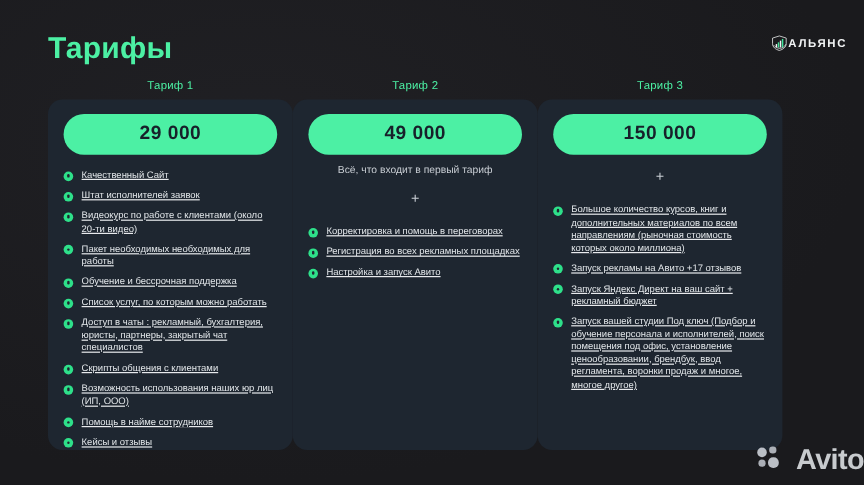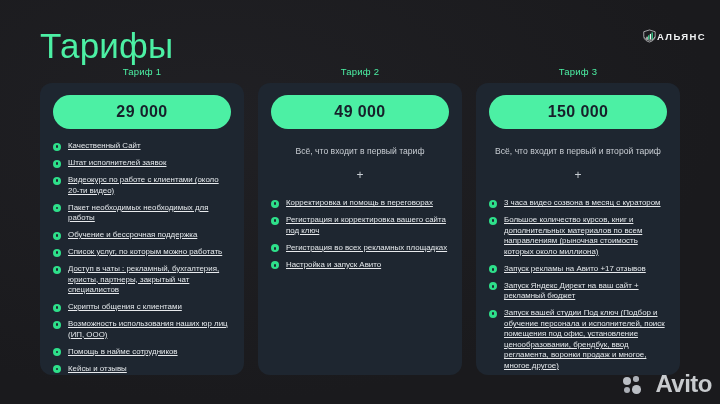--- a/index.html
+++ b/index.html
@@ -20,22 +20,22 @@
     position: absolute;
     inset: 0;
     background: radial-gradient(ellipse at 30% 30%, #202024 0%, #1a1a1d 70%);
   }
 
   
   .page-title {
     position: absolute;
     left: 40px;
     top: 26px;
-    font-size: 35px;
-    font-weight: normal;
+    font-size: 25px;
+    font-weight: bold;
     color: #4cf0a4;
     letter-spacing: 0.2px;
   }
 
   
   .logo {
     position: absolute;
     right: 14px;
     top: 8px;
     width: 64px;
@@ -54,21 +54,20 @@
     color: #f2f4f5;
   }
 
   
   .cards {
     position: absolute;
     left: 40px;
     top: 66px;
     width: 640px;
     display: flex;
-    gap: 14px;
   }
   .col {
     width: 204px;
     display: flex;
     flex-direction: column;
     align-items: center;
   }
   .tier-label {
     font-size: 9.5px;
     color: #4cf0a4;
@@ -96,21 +95,21 @@
     color: #17202a;
     font-size: 16px;
     font-weight: bold;
     letter-spacing: 0.4px;
     flex: none;
   }
   .includes {
     text-align: center;
     font-size: 8.6px;
     color: #c8cdd3;
-    margin-top: 17px;
+    margin-top: 7px;
     line-height: 1.3;
   }
   .plus {
     text-align: center;
     font-size: 12px;
     color: #c8cdd3;
     margin-top: 12px;
     margin-bottom: 8px;
     line-height: 1;
   }
@@ -148,24 +147,24 @@
     width: 2.8px;
     height: 2.8px;
     border-radius: 50%;
     background: #1e2630;
   }
   .ftext { flex: 1; }
 
   
   .watermark {
     position: absolute;
-    right: 8px;
+    right: 0;
     bottom: 8px;
     display: flex;
-    align-items: flex-end;
+    align-items: flex-start;
     gap: 12px;
     opacity: 0.92;
   }
   .wm-dots {
     position: relative;
     width: 20px;
     height: 20px;
   }
   .wm-dots i {
     position: absolute;
@@ -268,45 +267,36 @@
         <div class="price-pill">49 000</div>
         <div class="includes">Всё, что входит в первый тариф</div>
         <div class="plus">+</div>
         <ul class="features tight">
           <li>
               <span class="bullet"></span>
               <span class="ftext">Корректировка и помощь в переговорах</span>
             </li>
           <li>
               <span class="bullet"></span>
-              <span class="ftext">Регистрация и корректировка вашего сайта под ключ</span>
-            </li>
-          <li>
-              <span class="bullet"></span>
               <span class="ftext">Регистрация во всех рекламных площадках</span>
             </li>
           <li>
               <span class="bullet"></span>
               <span class="ftext">Настройка и запуск Авито</span>
             </li>
         </ul>
       </div>
     </div>
 
     <div class="col">
       <div class="tier-label">Тариф 3</div>
       <div class="card">
         <div class="price-pill">150 000</div>
-        <div class="includes">Всё, что входит в первый и второй тариф</div>
         <div class="plus">+</div>
         <ul class="features tight">
-          <li>
-              <span class="bullet"></span>
-              <span class="ftext">3 часа видео созвона в месяц с куратором</span>
-            </li>
           <li>
               <span class="bullet"></span>
               <span class="ftext">Большое количество курсов, книг и дополнительных материалов по всем направлениям (рыночная стоимость которых около миллиона)</span>
             </li>
           <li>
               <span class="bullet"></span>
               <span class="ftext">Запуск рекламы на Авито +17 отзывов</span>
             </li>
           <li>
               <span class="bullet"></span>

